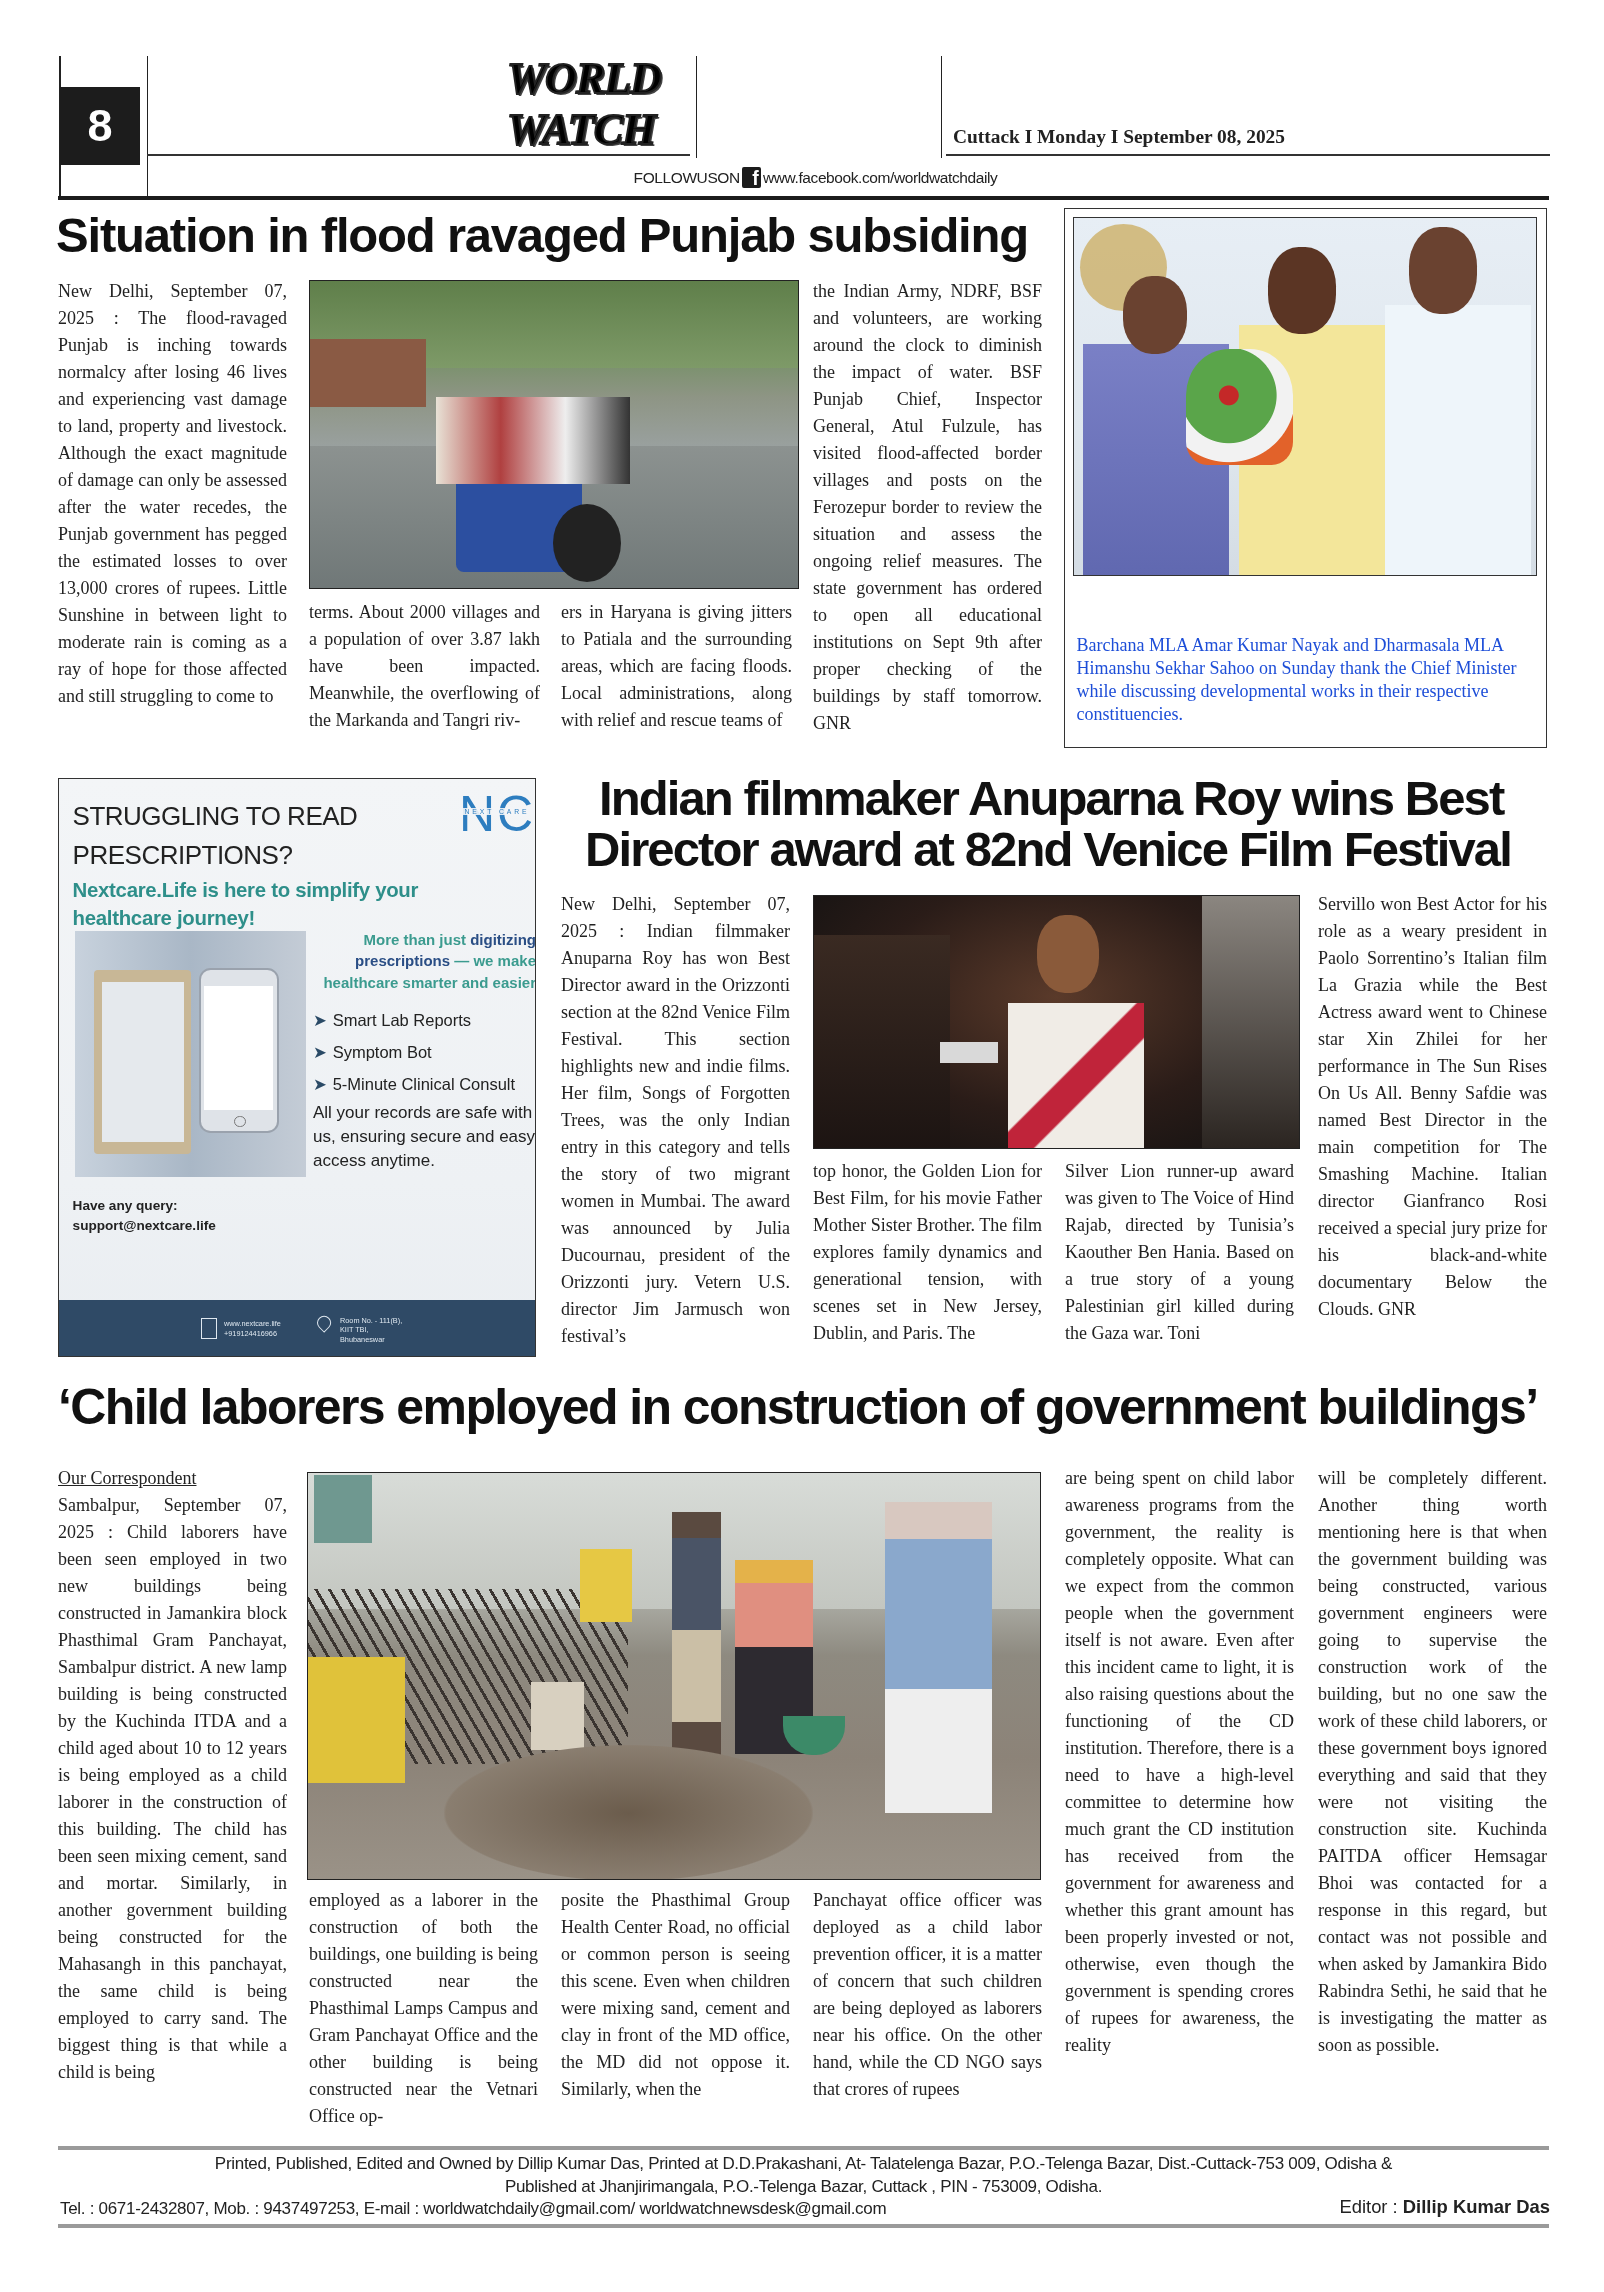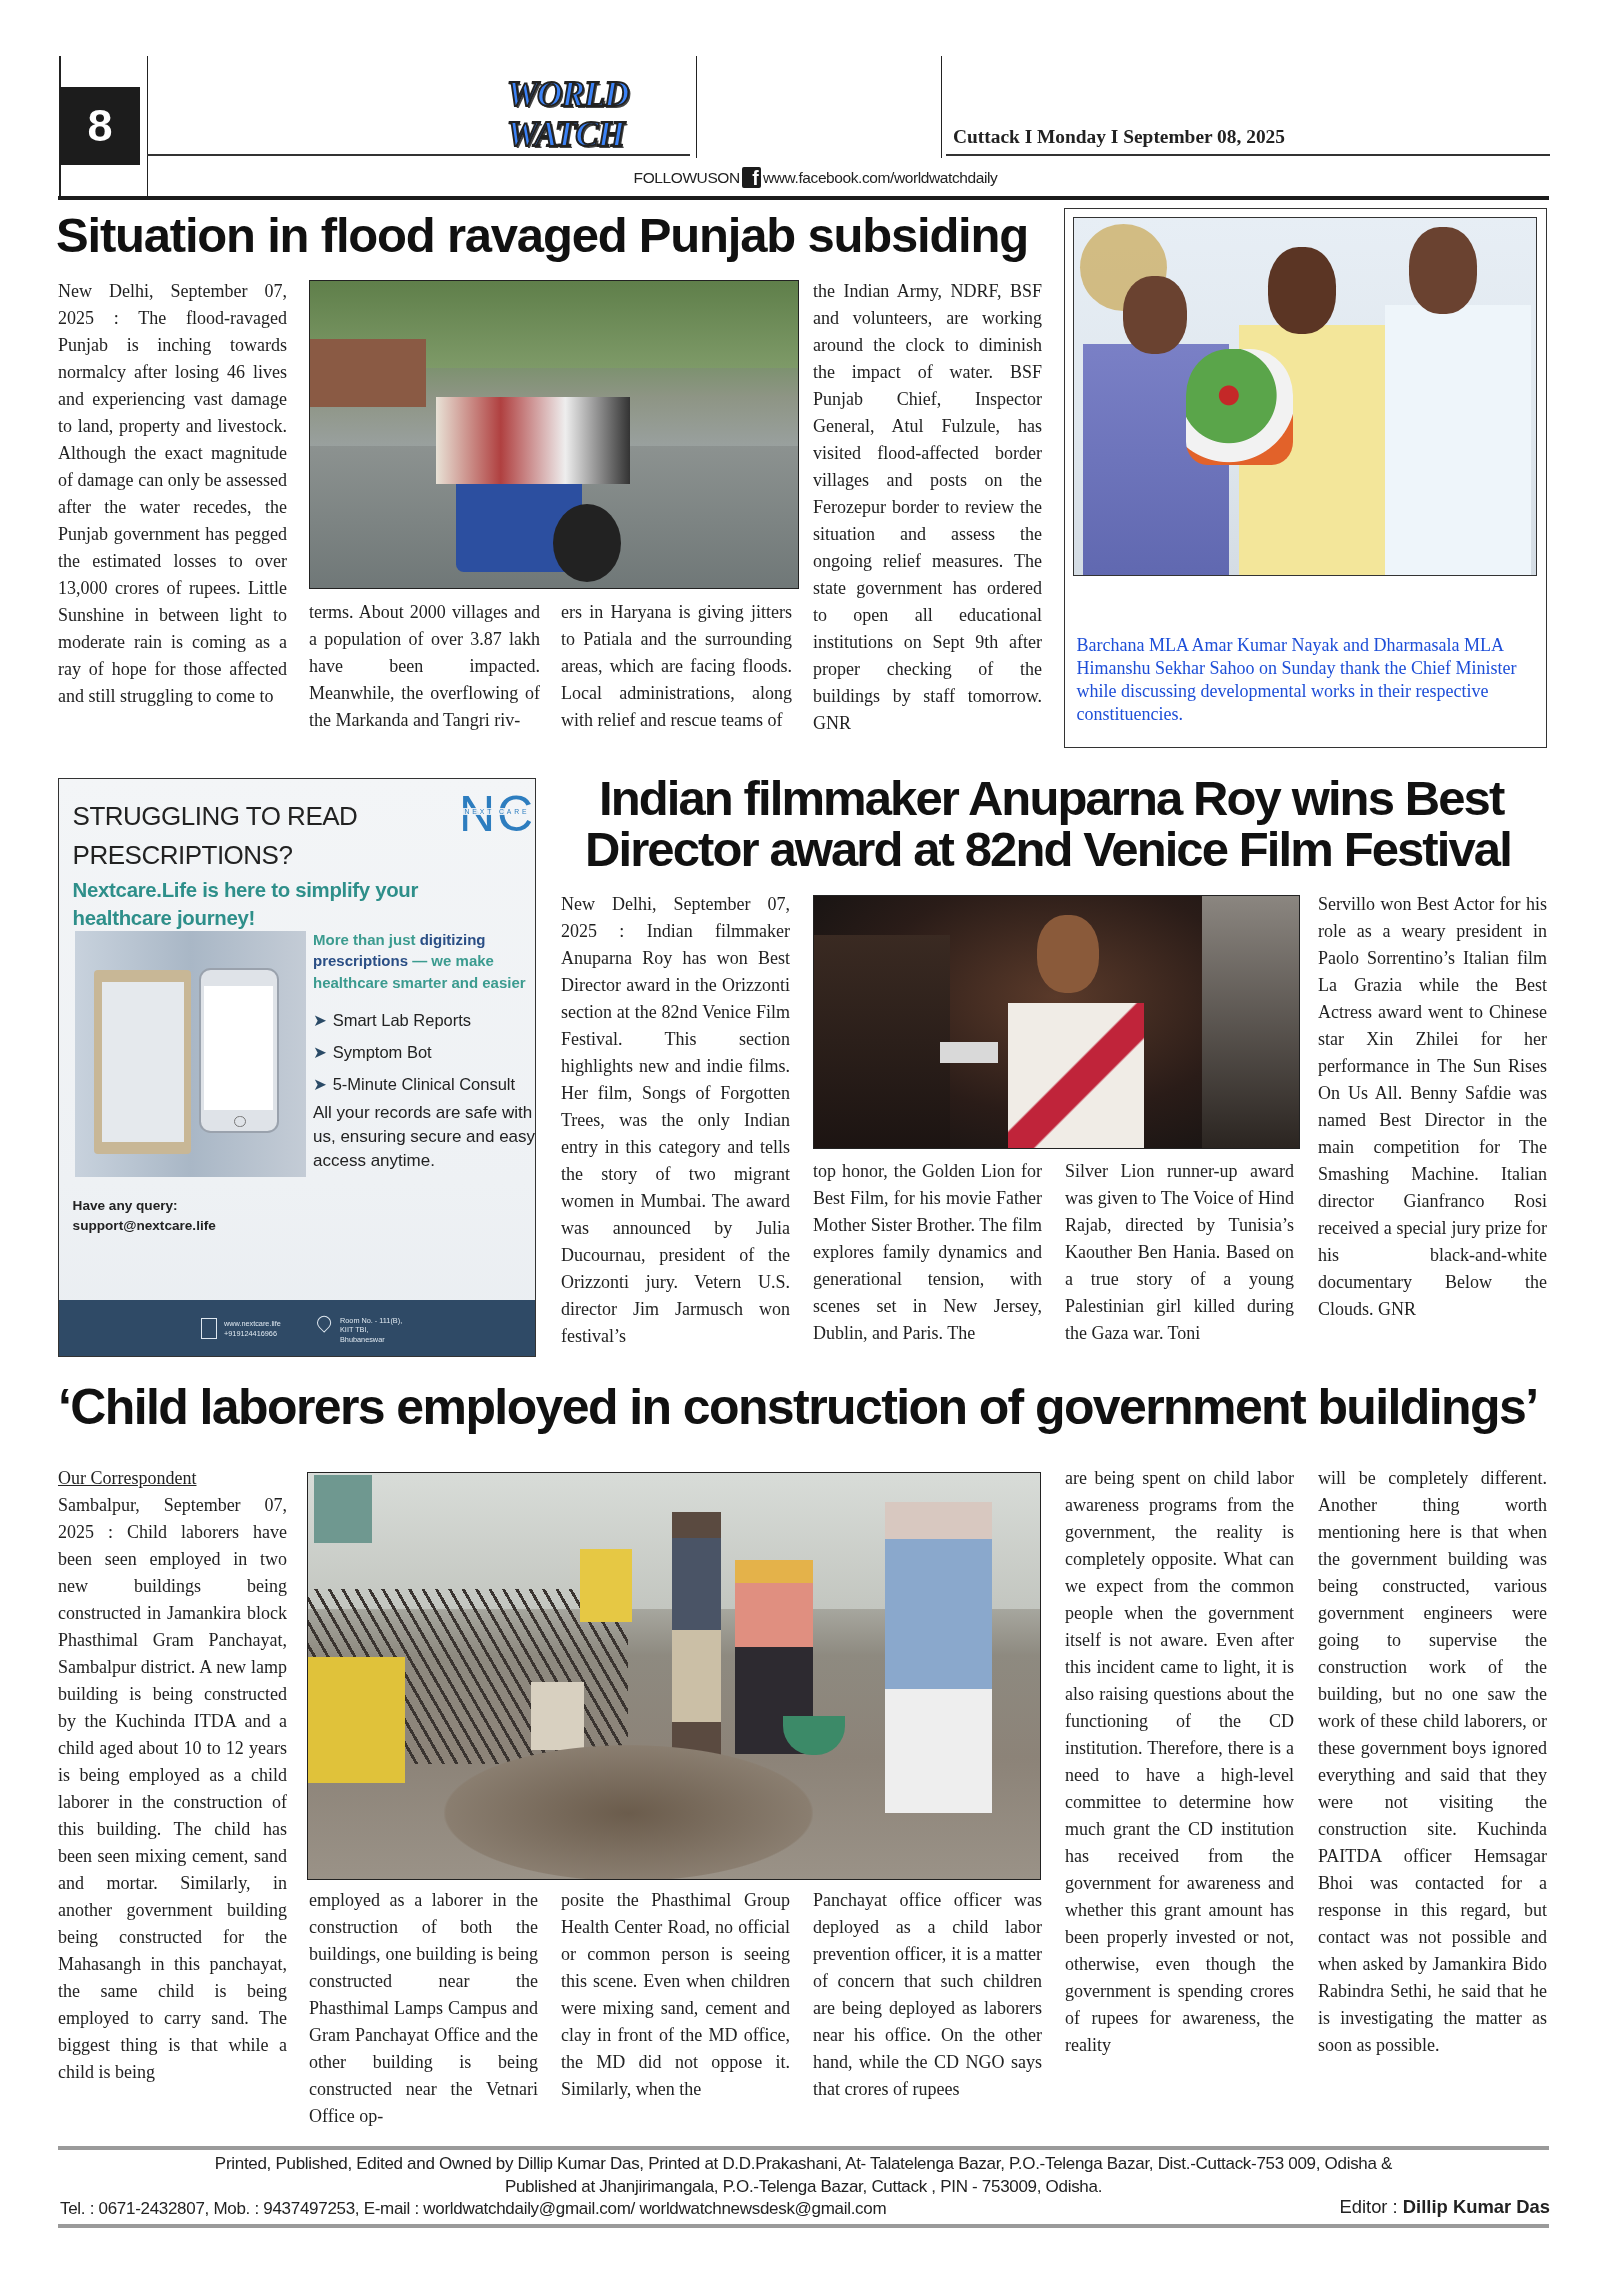--- a/index.html
+++ b/index.html
@@ -2,21 +2,21 @@
 <html><head>
 <meta charset="utf-8">
 <style>
   * { box-sizing: border-box; margin: 0; padding: 0; }
   html, body { width: 1605px; height: 2293px; background: #ffffff; overflow: hidden; }
   body { position: relative; font-family: "Liberation Serif", "DejaVu Serif", serif; color: #1a1a1a; }
 
   
   .vline { position: absolute; background: #222; width: 1.9px; }
   .page-num { position: absolute; left: 59px; left: 60px; top: 87px; width: 80px; height: 78px; background: #1c1c1c; color: #fff; font-family: "Liberation Sans", "DejaVu Sans", sans-serif; font-weight: bold; font-size: 45px; display: flex; align-items: center; justify-content: center; }
-  .logo { position: absolute; left: 507px; top: 87px; width: 184px; height: 68px; display: flex; align-items: flex-end; justify-content: center; font-family: "Liberation Serif", serif; font-weight: bold; font-size: 35px; letter-spacing: -1px; color: #3b82f6; -webkit-text-stroke: 1.9px #222; text-shadow: 1.9px 1.9px 0 #444; font-style: italic; }
+  .logo { position: absolute; left: 507px; top: 87px; width: 184px; height: 68px; display: flex; align-items: flex-end; justify-content: center; font-family: "Liberation Serif", serif; font-weight: bold; font-size: 44px; letter-spacing: -1px; color: #000000; -webkit-text-stroke: 1.9px #222; text-shadow: 1.9px 1.9px 0 #444; font-style: italic; }
   .rule { position: absolute; background: #333; }
   .dateline { position: absolute; left: 953px; top: 126px; font-family: "Liberation Serif", serif; font-weight: bold; font-size: 19.4px; color: #222; }
   .follow { position: absolute; left: 563px; top: 167px; width: 505px; text-align: center; font-family: "Liberation Sans", sans-serif; font-size: 15.5px; color: #222; display: flex; align-items: center; justify-content: center; gap: 1.9px; letter-spacing: -0.4px; }
   .fb-icon { display: inline-block; width: 19.4px; height: 21.3px; background: #1c1c1c; color: #fff; font-weight: bold; font-family: "Liberation Sans", sans-serif; font-size: 19.4px; line-height: 23px; text-align: right; padding-right: 2.9px; border-radius: 1.9px; }
 
   
   .headline { position: absolute; font-family: Liberation Sans, sans-serif; font-weight: bold; color: #111; letter-spacing: -1.2px; transform-origin: left top; white-space: nowrap; }
 
   
   .col { position: absolute; font-size: 18px; line-height: 27px; text-align: justify; hyphens: none; color: #222; }
@@ -41,21 +41,21 @@
   .ad-h2 { position: absolute; left: 13.6px; top: 97px; font-size: 20.4px; line-height: 28px; font-weight: bold; color: #2e8f8a; letter-spacing: -0.3px; }
   .ad-logo { position: absolute; left: 400px; top: 9.7px; width: 76px; height: 49px; }
   .ad-logo .nc { font-family: "Liberation Sans", sans-serif; font-size: 50px; line-height: 50px; color: #2d7dbf; letter-spacing: 1.9px; }
   .ad-logo .nc-sub { position: absolute; left: 0; top: 19.4px; width: 100%; text-align: center; font-size: 6.8px; letter-spacing: 2.9px; color: #2d7dbf; background: rgba(243,245,247,0.9); }
   .ad-photo { position: absolute; left: 15.5px; top: 152px; width: 231px; height: 246px; background: linear-gradient(90deg, #c8d2dd 0%, #a9b7c6 50%, #c4ccd6 100%); }
   .ad-clip { position: absolute; left: 19.4px; top: 39px; width: 97px; height: 184px; background: #c8b796; border-radius: 3.9px; }
   .ad-paper { position: absolute; left: 7.8px; top: 11.6px; width: 82px; height: 160px; background: #e5e9ed; }
   .ad-phone { position: absolute; left: 124px; top: 37px; width: 80px; height: 165px; background: #dfe3e8; border: 2.9px solid #9aa2ad; border-radius: 11.6px; }
   .ad-phone .screen { position: absolute; left: 3.9px; top: 15.5px; right: 3.9px; bottom: 21.3px; background: #fff; }
   .ad-phone .btn { position: absolute; left: 44%; bottom: 3.9px; width: 11.6px; height: 11.6px; border: 1px solid #777; border-radius: 50%; }
-  .ad-tag { position: absolute; left: 254px; top: 150px; width: 223px; text-align: left; font-size: 15px; line-height: 21.3px; font-weight: bold; color: #3b9b8f; }
+  .ad-tag { position: absolute; left: 254px; top: 150px; width: 223px; text-align: right; font-size: 15px; line-height: 21.3px; font-weight: bold; color: #3b9b8f; }
   .ad-tag .em { color: #2a4e85; }
   .ad-list { position: absolute; left: 254px; top: 225px; width: 223px; font-size: 16.5px; line-height: 32px; color: #222; }
   .ad-list .arr { color: #2a4a66; font-weight: bold; margin-right: 5.8px; }
   .ad-safe { position: absolute; left: 254px; top: 322px; width: 223px; font-size: 17px; line-height: 24px; color: #222; }
   .ad-query { position: absolute; left: 13.6px; top: 417px; font-size: 13.6px; line-height: 20.4px; color: #222; }
   .ad-foot { position: absolute; left: 0; bottom: 0; width: 100%; height: 56px; background: #2f4a66; color: #dfe8f0; font-size: 7.3px; line-height: 9.7px; }
   .ad-foot .c1 { position: absolute; left: 165px; top: 19.4px; }
   .ad-foot .c2 { position: absolute; left: 281px; top: 15.5px; }
   .ad-foot .ic { position: absolute; width: 15.5px; height: 21.3px; border: 1px solid #dfe8f0; }
 

